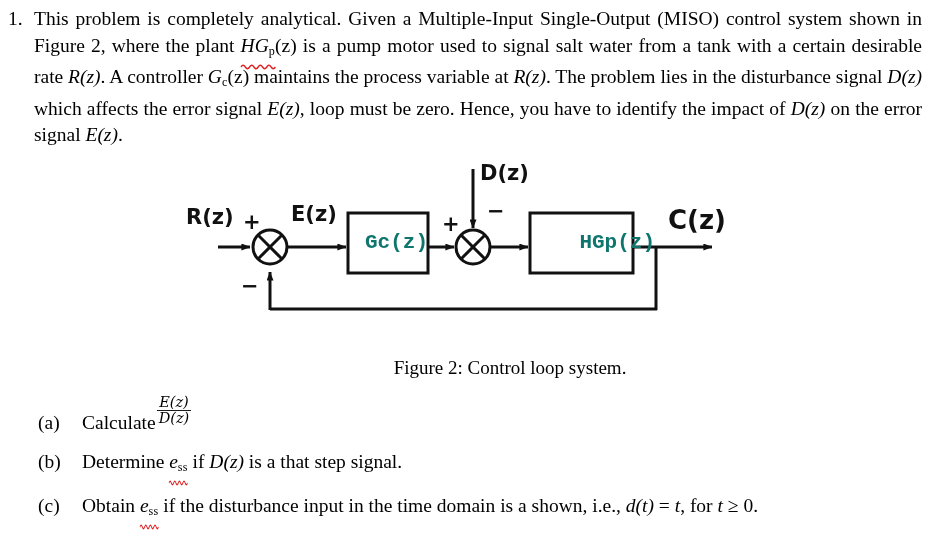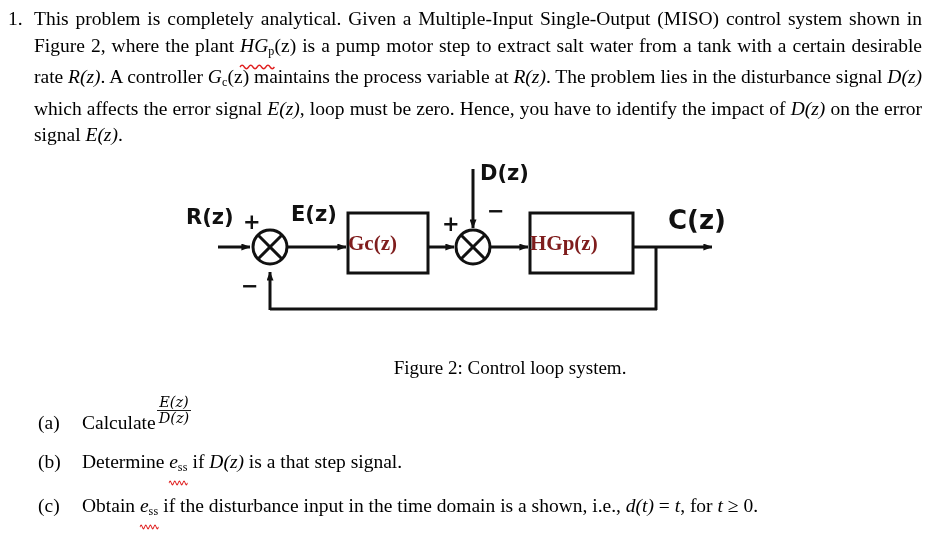--- a/index.html
+++ b/index.html
@@ -81,25 +81,25 @@
   }
   .sign {
     position: absolute;
     font-family: "DejaVu Sans", "Liberation Sans", sans-serif;
     font-weight: 700;
     color: #111111;
     line-height: 1;
   }
   .boxlabel {
     position: absolute;
-    font-family: Liberation Serif, serif;
+    font-family: Liberation Mono, monospace;
     font-weight: 700;
-    color: #7f1d1d;
+    color: #0f766e;
     white-space: nowrap;
-    text-align: left;
+    text-align: right;
   }
 
   
   #caption {
     position: absolute;
     left: 0;
     top: 356px;
     width: 930px;
     text-align: center;
     font-size: 19px;
@@ -146,21 +146,21 @@
 </head>
 <body>
 
 <div id="problem-block">
   <div class="prob-row">
     <div class="prob-num">1.</div>
     <div class="prob-text">
       <span>This problem is completely analytical. Given a Multiple-Input Single-Output (MISO) control</span>
       <span>system shown in Figure 2, where the plant </span><span class="squig2 nowrap"><i class="mvar">HG</i><sub class="ss">p</sub><svg viewBox="0 0 40 6" preserveAspectRatio="none">
             <path d="M0 4 Q 2.5 0.5 5 4 T 10 4 T 15 4 T 20 4 T 25 4 T 30 4 T 35 4 T 40 4" fill="none" stroke="#e02020" stroke-width="1.6"></path>
-          </svg></span><span>(z) is a pump motor step to extract salt water</span>
+          </svg></span><span>(z) is a pump motor used to signal salt water</span>
       <span>from a tank with a certain desirable rate </span><i class="mvar">R(z)</i><span>. A controller </span><span class="nowrap"><i class="mvar">G</i><sub class="ss">c</sub></span><span>(z) maintains the process variable</span>
       <span>at </span><i class="mvar">R(z)</i><span>. The problem lies in the disturbance signal </span><i class="mvar">D(z)</i><span> which affects the error signal </span><i class="mvar">E(z)</i><span>, loop</span>
       <span class="lastline"><span>must be zero. Hence, you have to identify the impact of </span><i class="mvar">D(z)</i><span> on the error signal </span><i class="mvar">E(z)</i><span>.</span></span>
     </div>
   </div>
 </div>
 
 <div id="diagram">
 
   <svg width="930" height="200">
@@ -202,21 +202,21 @@
   </svg>
 
   <div class="dlabel" style="left:186px; top:55px; font-size:21px;">R(z)</div>
   <div class="sign" style="left:243px; top:62px; font-size:21px;">+</div>
   <div class="sign" style="left:241px; top:126px; font-size:21px;">−</div>
   <div class="dlabel" style="left:291px; top:52px; font-size:21px;">E(z)</div>
   <div class="boxlabel" style="left:348px; top:81px; width:80px; font-size:21px;">Gc(z)</div>
   <div class="dlabel" style="left:480px; top:11px; font-size:21px;">D(z)</div>
   <div class="sign" style="left:442px; top:64px; font-size:21px;">+</div>
   <div class="sign" style="left:487px; top:51px; font-size:21px;">−</div>
-  <div class="boxlabel" style="left:530px; top:81px; width:103px; font-size:21px;">HGp(z)</div>
+  <div class="boxlabel" style="left:552px; top:81px; width:103px; font-size:21px;">HGp(z)</div>
   <div class="dlabel" style="left:668px; top:55px; font-size:26px;">C(z)</div>
 </div>
 
 <div id="caption">Figure 2: Control loop system.</div>
 
 <div id="parts">
 
   <div class="part-row">
     <div class="part-tag">(a)</div>
     <div class="part-body"><span>Calculate</span><span class="frac"><span class="num">E(z)</span><span class="den">D(z)</span></span></div>

